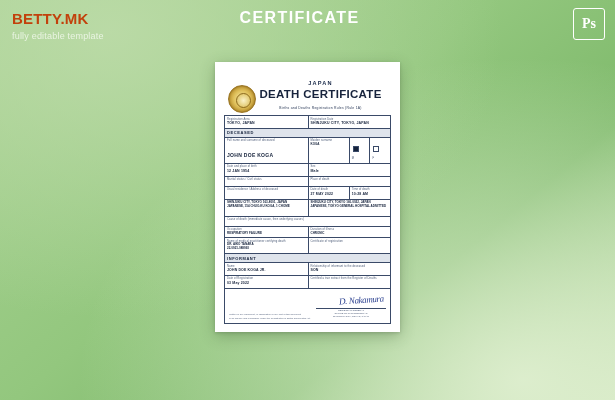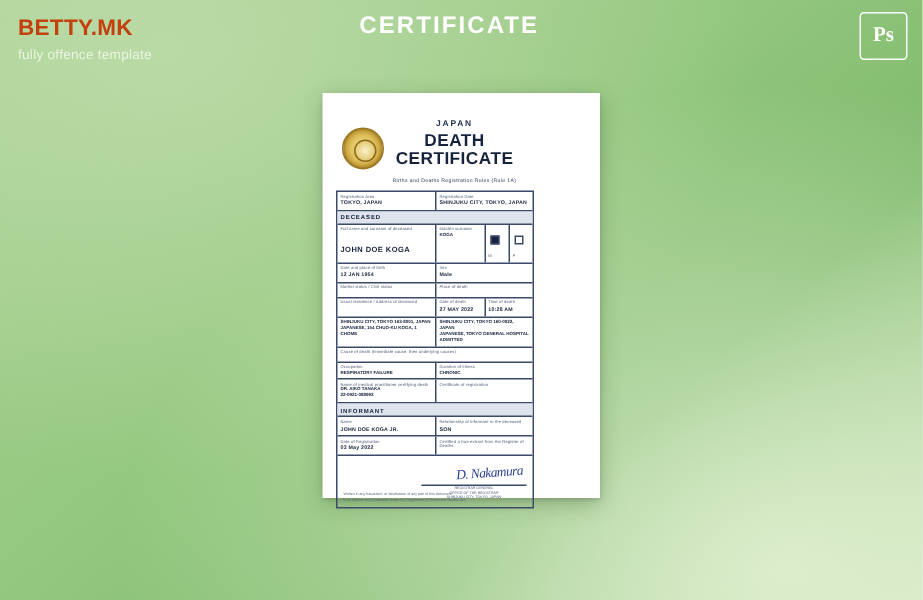--- a/index.html
+++ b/index.html
@@ -76,21 +76,21 @@
     top: 62px;
     width: 185px;
     height: 270px;
     background: #ffffff;
     box-shadow: 0 4px 14px rgba(40,70,30,0.30), 0 1px 3px rgba(0,0,0,0.15);
   }
   .cert {
     position: absolute;
     left: 224px;
     top: 80px;
-    width: 132px;
+    width: 167px;
     font-family: "Liberation Sans", sans-serif;
     color: #1d2b4a;
   }
 
   .seal {
     position: absolute;
     left: 4px;
     top: 5px;
     width: 26px;
     height: 26px;
@@ -245,21 +245,21 @@
     color: #5a6880;
     line-height: 1.4;
   }
 </style>
 </head>
 <body>
 
 <div class="bg-wash"></div>
 
 <div class="brand">BETTY.MK</div>
-<div class="brand-sub">fully offence template</div>
+<div class="brand-sub">fully editable template</div>
 <div class="top-title">CERTIFICATE</div>
 <div class="ps-badge">Ps</div>
 
 <div class="doc-shadow"></div>
 
 <div class="cert">
 
   <div class="seal"></div>
 
   <div class="hdr">

